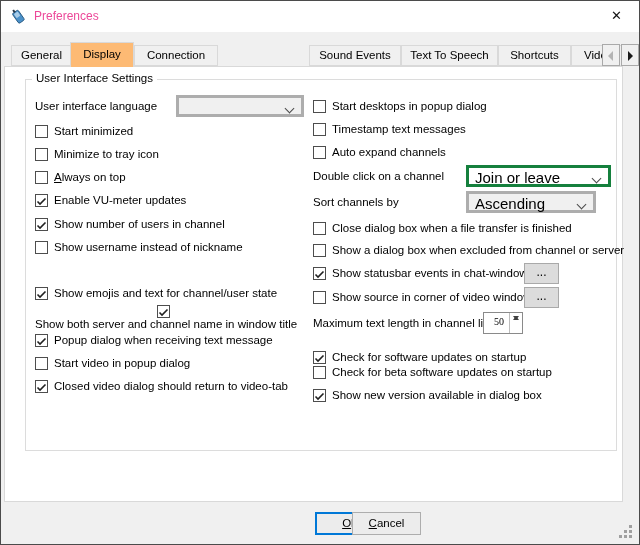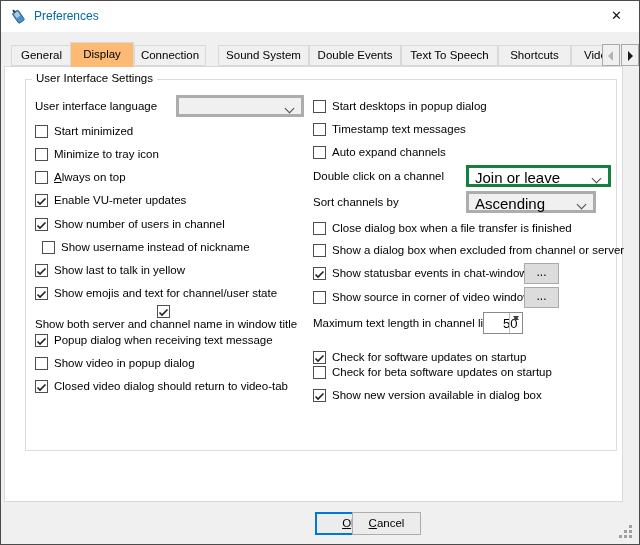--- a/index.html
+++ b/index.html
@@ -3,21 +3,21 @@
 <meta charset="utf-8">
 <style>
   html,body{margin:0;padding:0;width:640px;height:545px;overflow:hidden;background:#fff;
     font-family:"Liberation Sans",sans-serif;}
   *{box-sizing:border-box;}
   .window{position:absolute;left:0;top:0;width:640px;height:545px;background:#f0f0f0;
     border:1px solid #4b4b4b;}
   
   .titlebar{position:absolute;left:0;top:0;width:638px;height:31px;background:#fff;}
   .app-icon{position:absolute;left:9px;top:7px;width:17px;height:17px;}
-  .title-text{position:absolute;left:33px;top:8px;font-size:12px;color:#0369a1;white-space:nowrap;}
+  .title-text{position:absolute;left:33px;top:8px;font-size:12px;color:#ec4899;white-space:nowrap;}
   .close-btn{position:absolute;right:0;top:0;width:45px;height:31px;background:#fff;
     text-align:center;line-height:29px;font-size:13px;color:#111;cursor:default;}
   
   .tab{position:absolute;top:44px;height:21px;background:#f0f0f0;border:1px solid #d9d9d9;
     text-align:center;line-height:19px;font-size:11.5px;color:#000;z-index:2;}
   .tab.selected{top:41px;height:25px;background:#fdba74;border-bottom:none;z-index:3;line-height:23px;}
   .tab-scroll{position:absolute;left:600px;top:43px;height:22px;z-index:4;display:flex;}
   .tsb{width:18px;height:22px;background:#f0f0f0;border:1px solid #a9a9a9;position:relative;margin-left:1px;}
   .tsb .tri{position:absolute;top:6px;width:0;height:0;border-top:5px solid transparent;
     border-bottom:5px solid transparent;}
@@ -40,21 +40,21 @@
   .combo{position:absolute;height:22px;border:3px solid #15803d;background:#fff;
     font-size:15px;line-height:20px;padding-left:6px;z-index:4;}
   .combo.gray{background:#f0f0f0;border-color:#adadad;}
   .combo .chev{position:absolute;right:8px;top:7px;width:7px;height:7px;border:solid #4a4a4a;
     border-width:0 1.4px 1.4px 0;transform:rotate(45deg);}
   
   .dots-btn{position:absolute;width:35px;height:21px;background:#dcdcdc;border:1px solid #a9a9a9;
     text-align:center;line-height:16px;font-size:12px;z-index:4;}
   
   .spin{position:absolute;width:40px;height:22px;border:1px solid #8a8a8a;background:#fff;z-index:4;}
-  .spin .val{position:absolute;left:19px;top:3px;font-size:13px;}
+  .spin .val{position:absolute;left:10px;top:3px;font-size:10px;font-family:Liberation Serif, serif;}
   .spin .btns{position:absolute;right:0;top:0;width:13px;height:20px;border-left:1px solid #bdbdbd;}
   .spin .sb{height:10px;background:#f0f0f0;position:relative;}
   .spin .sb.up{border-bottom:1px solid #bdbdbd;}
   .spin .sb .tri{position:absolute;left:3px;width:0;height:0;border-left:3px solid transparent;
     border-right:3px solid transparent;}
   .spin .sb.up .tri{top:3px;border-bottom:4px solid #404040;}
   .spin .sb.dn .tri{top:3px;border-top:4px solid #404040;}
   
   .btn{position:absolute;top:511px;width:69px;height:23px;background:#ececec;
     border:1px solid #adadad;text-align:center;line-height:21px;font-size:11.5px;z-index:2;}
@@ -78,23 +78,22 @@
         <rect x="6.2" y="4.2" width="4.6" height="5" rx="0.8" fill="#a8cce8"></rect>
         <rect x="7" y="0.5" width="2" height="3" fill="#2a3b4c"></rect>
       </g>
     </svg>
     <span class="title-text">Preferences</span>
     <div class="close-btn">✕</div>
   </div>
 
   <div class="tab" style="left:10px;width:61px;">General</div>
   <div class="tab selected" style="left:69px;width:64px;">Display</div>
-  <div class="tab" style="left:133px;width:72px;">Connection</div>
-  <div class="tab" style="left:217px;width:91px;">Sound System</div>
-  <div class="tab" style="left:308px;width:92px;">Double Events</div>
+  <div class="tab" style="left:133px;width:84px;">Connection</div>
+  <div class="tab" style="left:308px;width:92px;">Sound Events</div>
   <div class="tab" style="left:400px;width:97px;">Text To Speech</div>
   <div class="tab" style="left:497px;width:73px;">Shortcuts</div>
   <div class="tab" style="left:570px;width:62px;text-align:left;padding-left:12px;">Video</div>
   <div class="tab-scroll">
     <div class="tsb left">
         <span class="tri"></span>
       </div>
     <div class="tsb right">
         <span class="tri"></span>
       </div>
@@ -133,32 +132,24 @@
     <span>Enable VU-meter updates</span>
   </div>
   <div class="r" style="left:34px;top:215px;" data-checked="true">
     <span class="cbx">
         <svg width="11" height="11">
           <polyline points="1.5,5.5 4,8 9.5,2.5" fill="none" stroke="#212121" stroke-width="1.6"></polyline>
         </svg>
       </span>
     <span>Show number of users in channel</span>
   </div>
-  <div class="r" style="left:41px;top:238px;" data-checked="false">
+  <div class="r" style="left:34px;top:238px;" data-checked="false">
     <span class="cbx"></span>
     <span>Show username instead of nickname</span>
   </div>
-  <div class="r" style="left:34px;top:261px;" data-checked="true">
-    <span class="cbx">
-        <svg width="11" height="11">
-          <polyline points="1.5,5.5 4,8 9.5,2.5" fill="none" stroke="#212121" stroke-width="1.6"></polyline>
-        </svg>
-      </span>
-    <span>Show last to talk in yellow</span>
-  </div>
   <div class="r" style="left:34px;top:284px;" data-checked="true">
     <span class="cbx">
         <svg width="11" height="11">
           <polyline points="1.5,5.5 4,8 9.5,2.5" fill="none" stroke="#212121" stroke-width="1.6"></polyline>
         </svg>
       </span>
     <span>Show emojis and text for channel/user state</span>
   </div>
   <div class="r" style="left:34px;top:304px;flex-direction:column;" data-checked="true">
     <span class="cbx">
@@ -171,21 +162,21 @@
   <div class="r" style="left:34px;top:331px;" data-checked="true">
     <span class="cbx">
         <svg width="11" height="11">
           <polyline points="1.5,5.5 4,8 9.5,2.5" fill="none" stroke="#212121" stroke-width="1.6"></polyline>
         </svg>
       </span>
     <span>Popup dialog when receiving text message</span>
   </div>
   <div class="r" style="left:34px;top:354px;" data-checked="false">
     <span class="cbx"></span>
-    <span>Show video in popup dialog</span>
+    <span>Start video in popup dialog</span>
   </div>
   <div class="r" style="left:34px;top:377px;" data-checked="true">
     <span class="cbx">
         <svg width="11" height="11">
           <polyline points="1.5,5.5 4,8 9.5,2.5" fill="none" stroke="#212121" stroke-width="1.6"></polyline>
         </svg>
       </span>
     <span>Closed video dialog should return to video-tab</span>
   </div>
 

